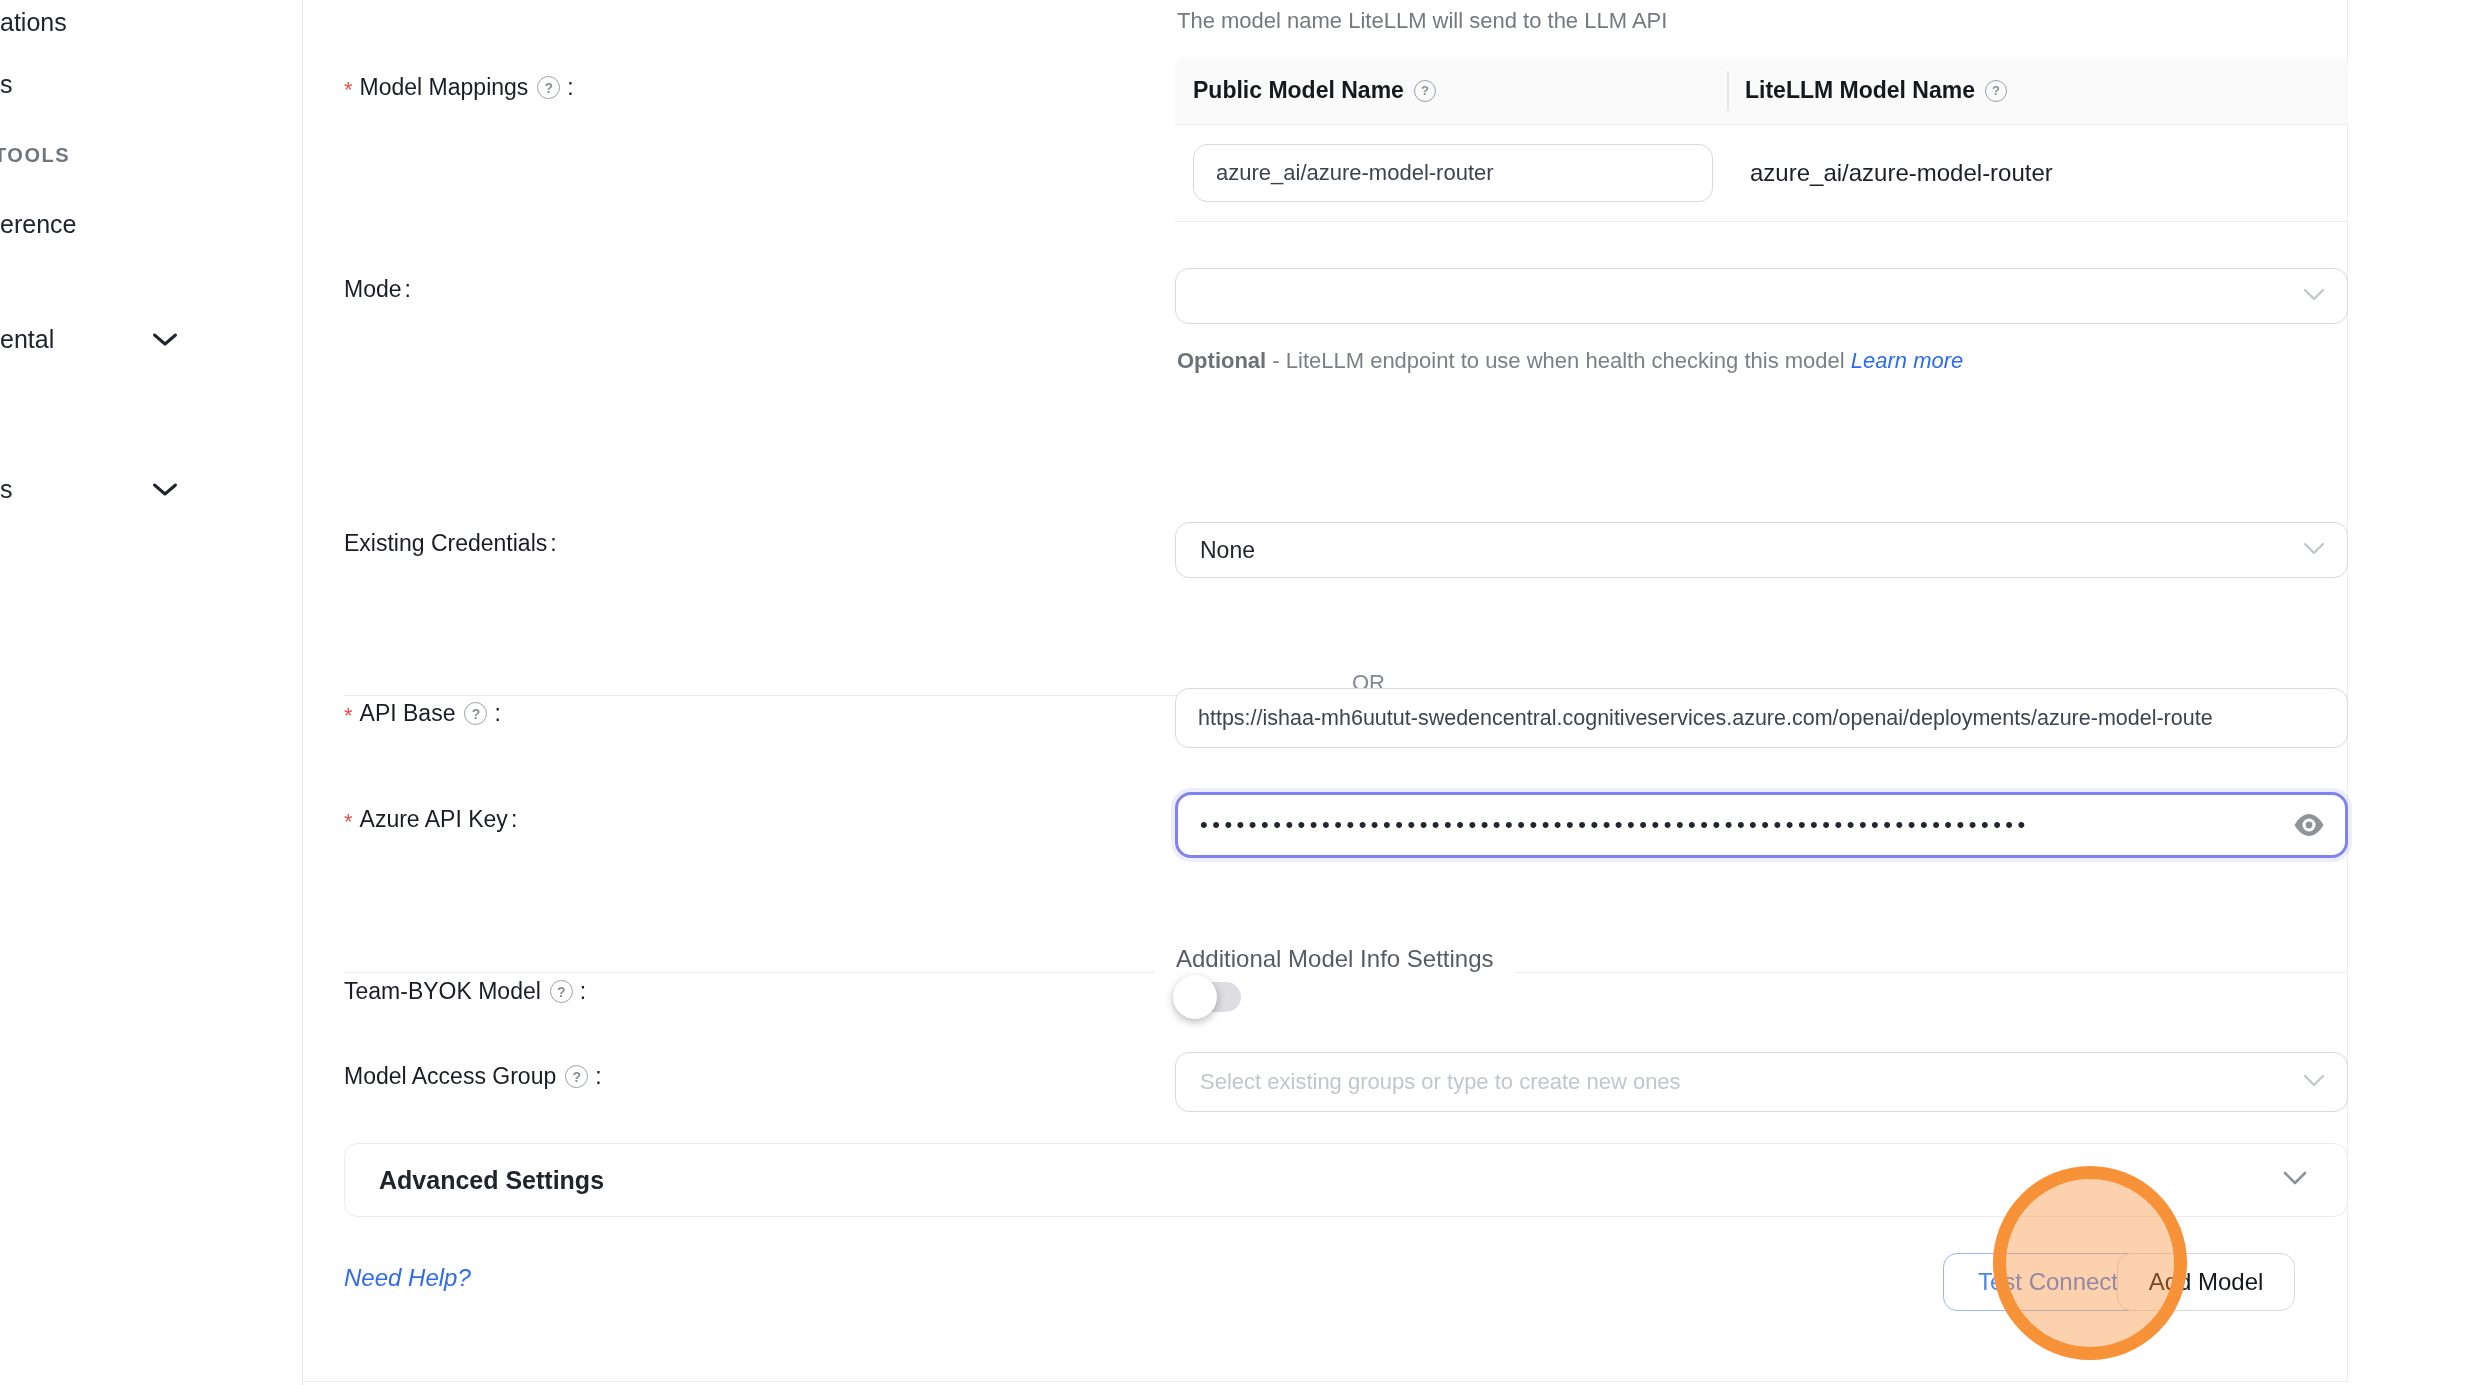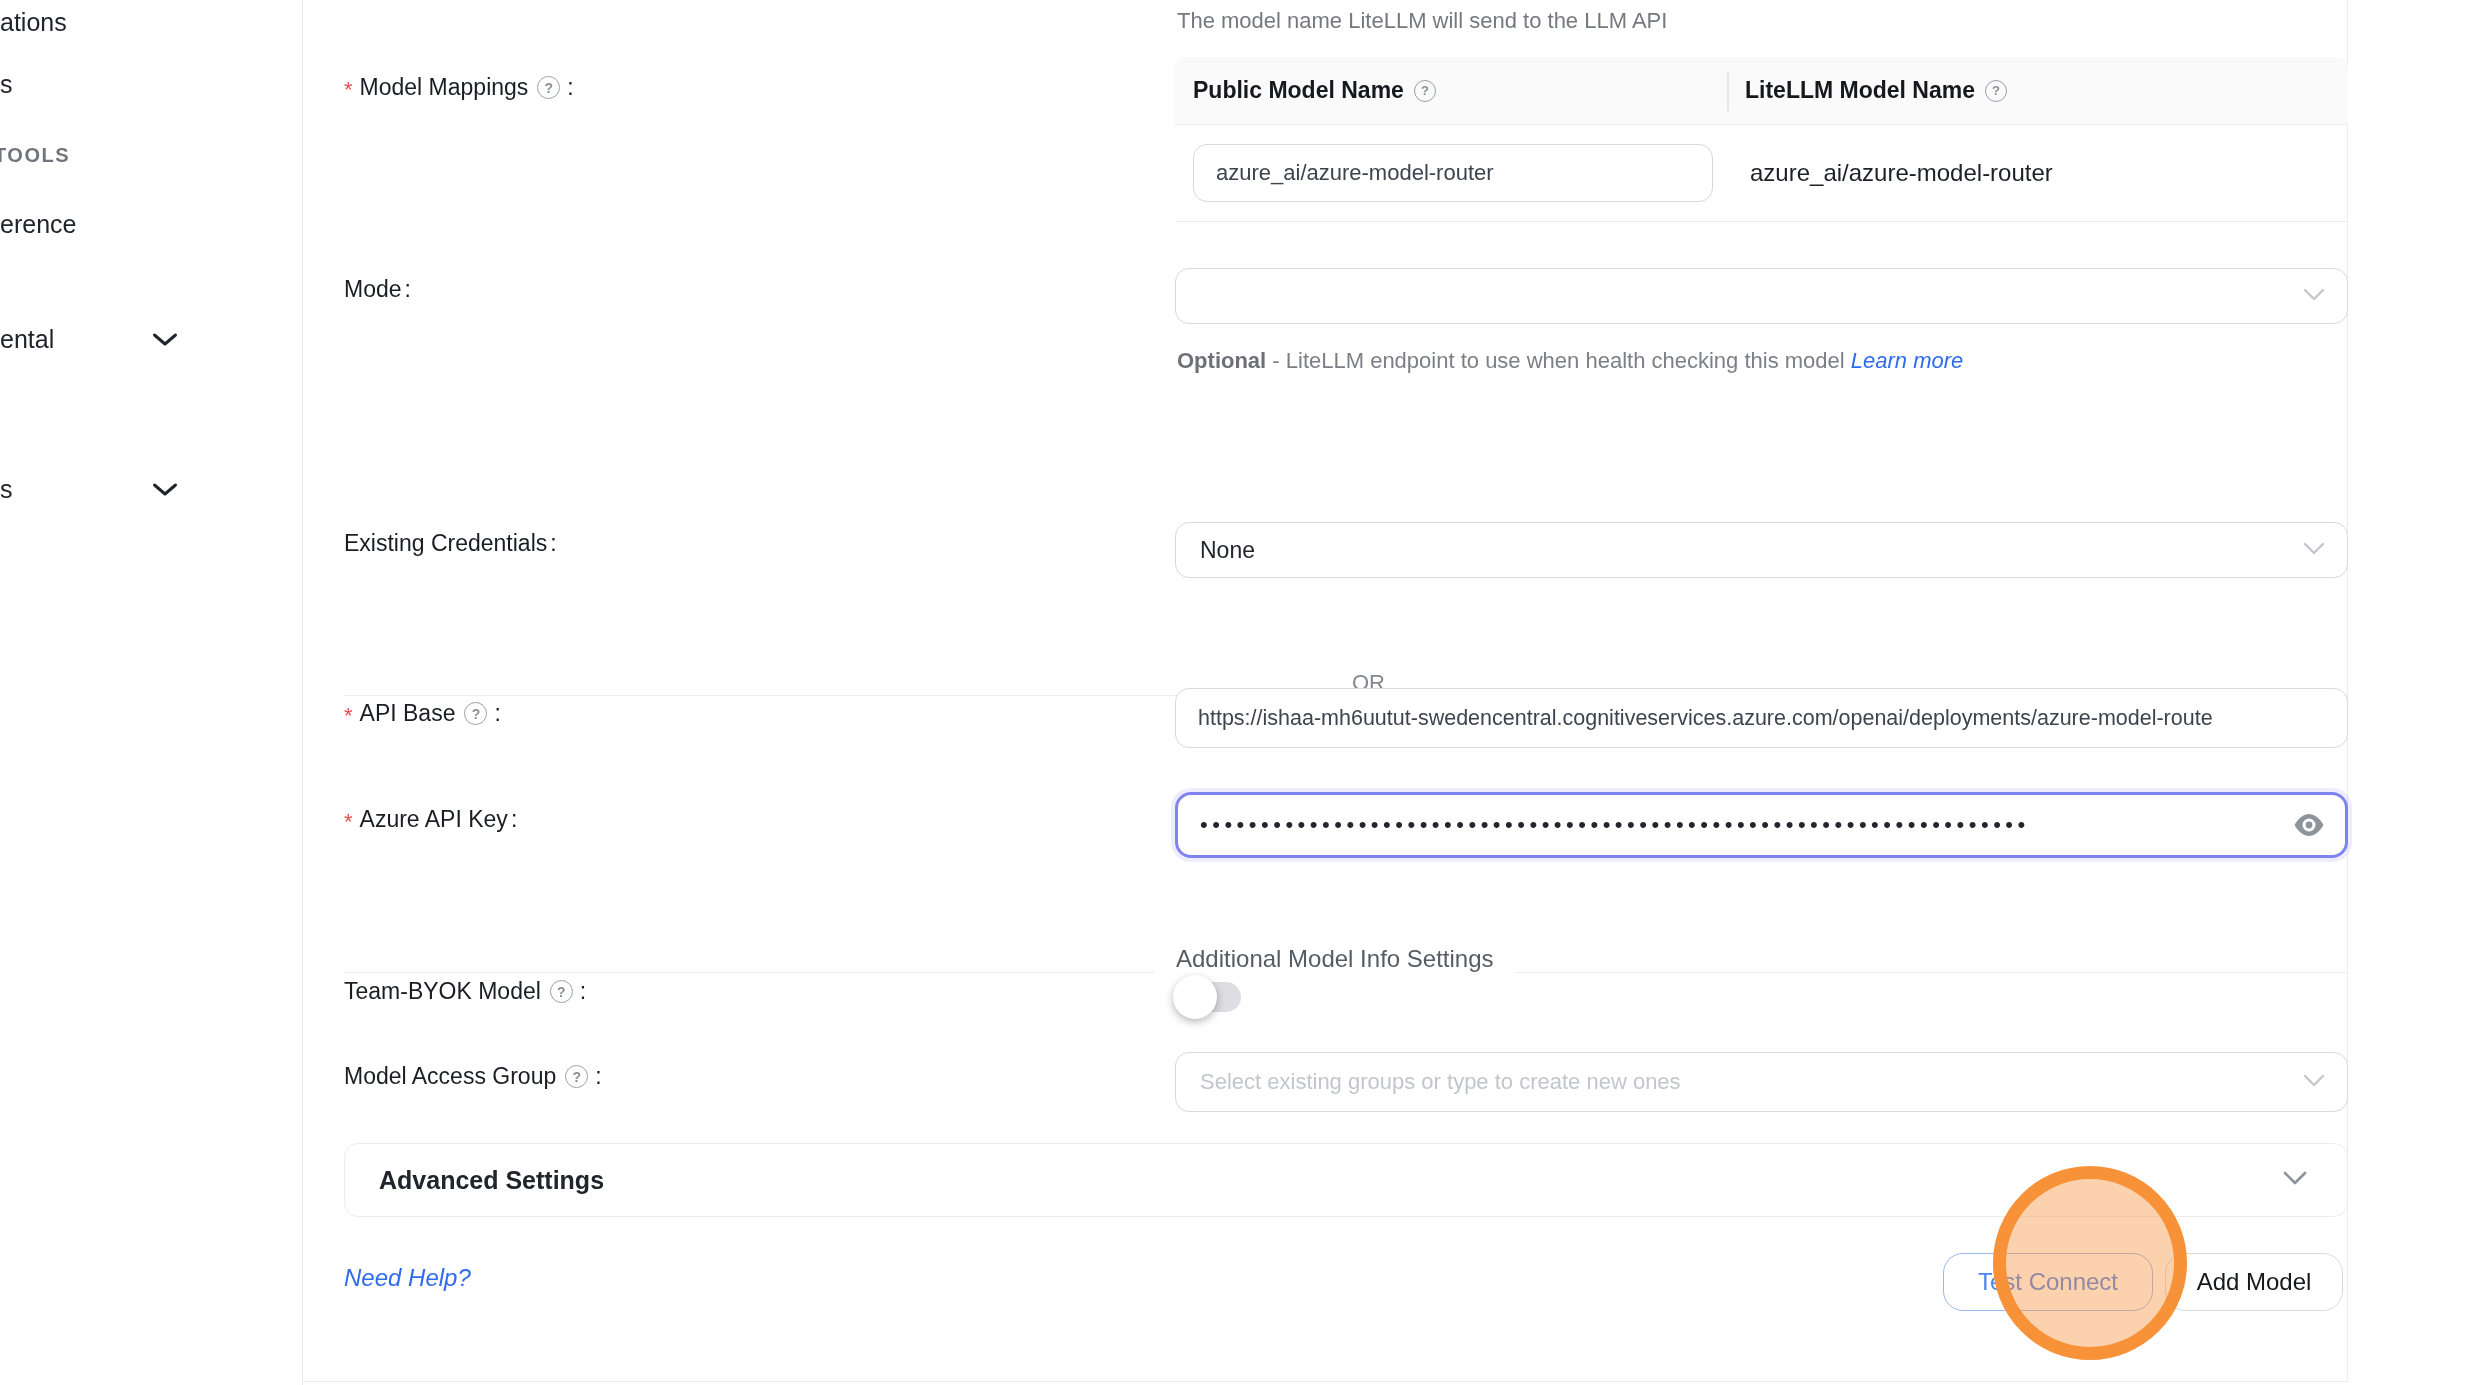--- a/index.html
+++ b/index.html
@@ -82,25 +82,25 @@
 
   
   #adv-panel { position:absolute; left:41px; top:1143px; width:2004px; height:74px;
     border:1.5px solid #ececef; border-radius:14px; background:#fff; cursor:pointer; }
   #adv-title { position:absolute; left:34px; top:50%; transform:translateY(-50%);
     font-size:25px; font-weight:700; color:#20252c; }
   #adv-chevron { position:absolute; right:40px; top:50%; transform:translateY(-50%); }
 
   
   #need-help { position:absolute; left:41px; top:1264px; font-size:24px; }
-  .btn { position:absolute; top:1253px; height:58px; border-radius:20px; background:#fff;
+  .btn { position:absolute; top:1253px; height:58px; border-radius:14px; background:#fff;
     font-family:"Liberation Sans", sans-serif; font-size:24px; display:flex; align-items:center;
     justify-content:center; cursor:pointer; }
   #test-connect { left:1640px; width:210px; border:1.5px solid #9bb6f4; color:#4d82ef; }
-  #add-model { left:1862px; width:178px; border:1.5px solid #dadadd; color:#15181d; }
+  #add-model { left:1814px; width:178px; border:1.5px solid #dadadd; color:#15181d; }
 
   
   #click-circle { position:absolute; left:1993px; top:1166px; width:194px; height:194px;
     box-sizing:border-box; border:13px solid #f79238; border-radius:50%;
     background:rgba(247,146,60,0.42); z-index:50; pointer-events:none; }
 </style>
 </head>
 <body>
 
 <div id="sidebar">

